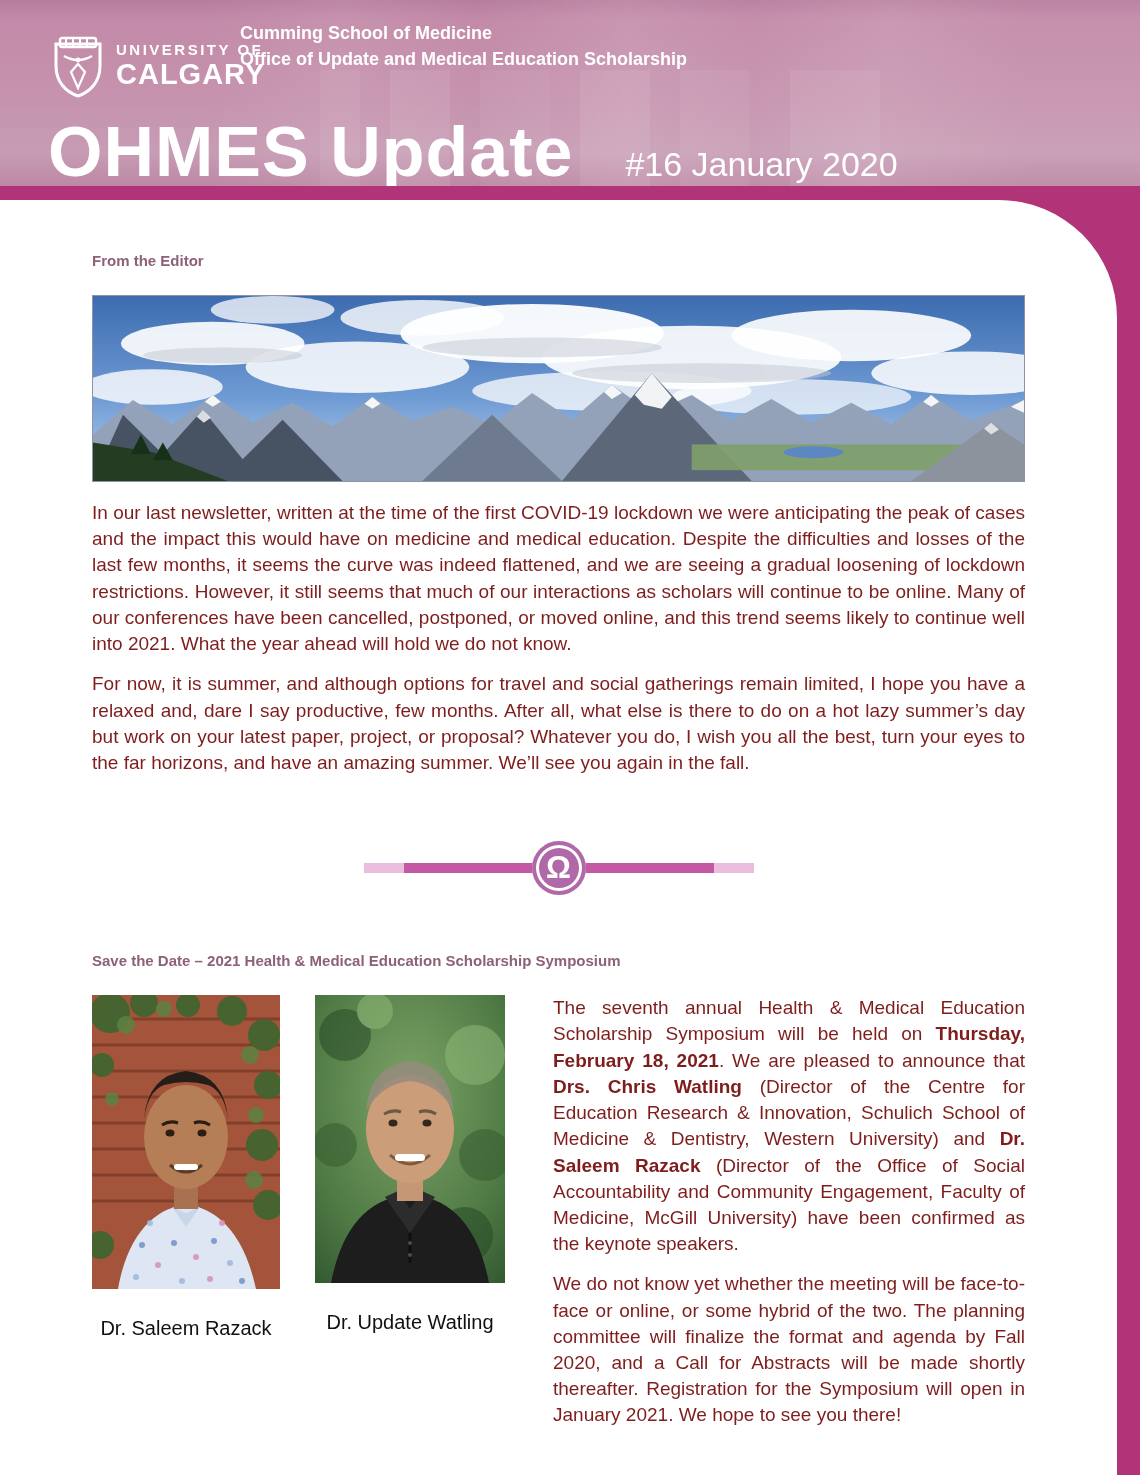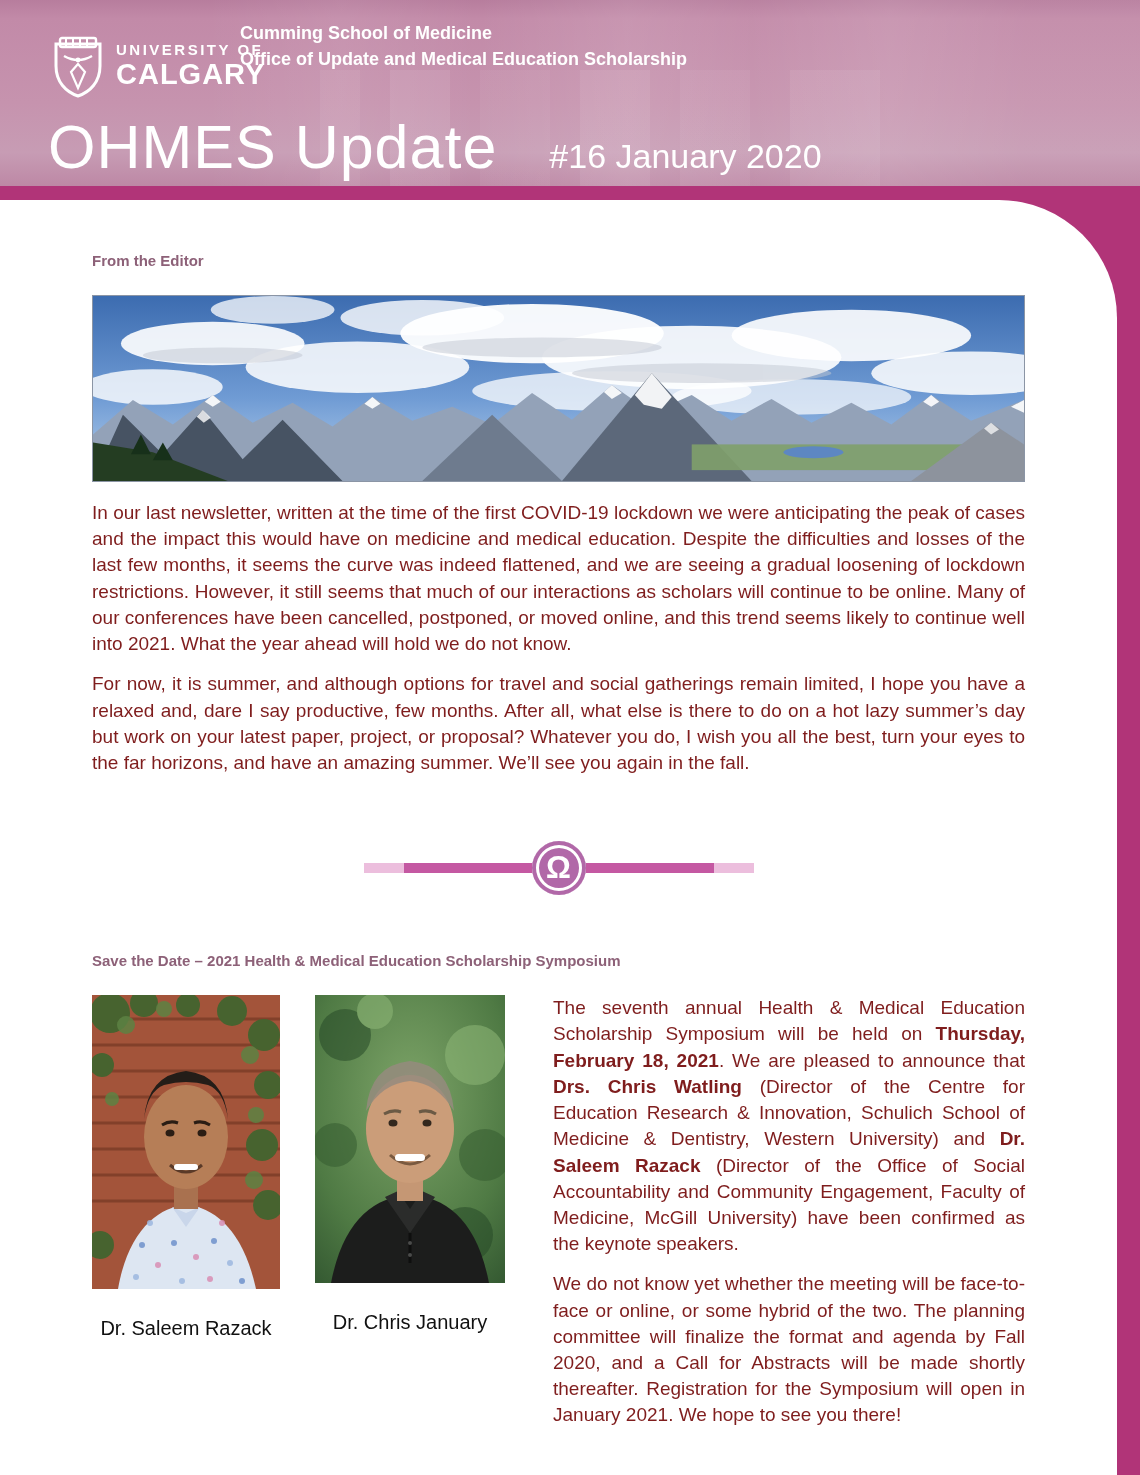--- a/index.html
+++ b/index.html
@@ -28,21 +28,21 @@
     opacity:.55;
   }
   .logo-row{position:absolute;left:52px;top:36px;display:flex;align-items:flex-start;z-index:2;}
   .logo-shield{width:52px;height:62px;margin-right:12px;flex:0 0 auto;}
   .logo-text{color:#ffffff;line-height:1;}
   .logo-text .l1{font-size:15px;font-weight:bold;letter-spacing:2.5px;margin-top:6px;}
   .logo-text .l2{font-size:29px;font-weight:bold;letter-spacing:1px;margin-top:3px;}
   .dept{position:absolute;left:240px;top:20px;color:#ffffff;z-index:2;}
   .dept .line{font-size:18px;font-weight:bold;line-height:1.45;}
   .masthead{position:absolute;left:48px;top:112px;display:flex;align-items:baseline;z-index:2;color:#fff;}
-  .masthead .title{font-size:61px;letter-spacing:1px;font-weight:400;}
+  .masthead .title{font-size:70px;letter-spacing:1px;font-weight:700;}
   .masthead .issue{font-size:34px;margin-left:52px;font-weight:400;}
   
   .band-wrap{background:#b13478;padding-top:14px;}
   .card{
     background:#ffffff;
     margin-right:23px;
     border-top-right-radius:118px;
     border-bottom-right-radius:10px;
     padding:52px 92px 60px 92px;
     min-height:1000px;
@@ -274,21 +274,21 @@
             <rect x="82" y="176" width="26" height="30" fill="#c59774"></rect>
             <ellipse cx="95" cy="134" rx="44" ry="54" fill="#cb9d79"></ellipse>
             <path d="M51,116 Q55,70 95,66 Q135,70 139,116 Q122,88 95,86 Q68,88 51,116" fill="#958b7e" opacity=".85"></path>
             <ellipse cx="78" cy="128" rx="4.5" ry="3.5" fill="#33281e"></ellipse>
             <ellipse cx="112" cy="128" rx="4.5" ry="3.5" fill="#33281e"></ellipse>
             <path d="M69,119 q9,-5 17,-2" stroke="#6b5a45" stroke-width="3" fill="none"></path>
             <path d="M104,117 q9,-3 17,2" stroke="#6b5a45" stroke-width="3" fill="none"></path>
             <path d="M75,160 q20,18 40,0" stroke="#7a5a40" stroke-width="3" fill="none"></path>
             <rect x="80" y="159" width="30" height="7" rx="3.5" fill="#ffffff"></rect>
           </svg>
-          <div class="caption">Dr. Chris January</div>
+          <div class="caption">Dr. Update Watling</div>
         </div>
 
       </div>
 
       <div class="sym-text">
         <p class="body-text"><span>The seventh annual Health &amp; Medical Education Scholarship Symposium will be held on </span><b>Thursday, February 18, 2021</b><span>.  We are pleased to announce that </span><b>Drs. Chris Watling</b><span> (Director of the Centre for Education Research &amp; Innovation, Schulich School of Medicine &amp; Dentistry, Western University) and </span><b>Dr. Saleem Razack</b><span> (Director of the Office of Social Accountability and Community Engagement, Faculty of Medicine, McGill University) have been confirmed as the keynote speakers.</span></p>
         <p class="body-text">We do not know yet whether the meeting will be face-to-face or online, or some hybrid of the two. The planning committee will finalize the format and agenda by Fall 2020, and a Call for Abstracts will be made shortly thereafter.  Registration for the Symposium will open in January 2021. We hope to see you there!</p>
       </div>
     </div>
 

